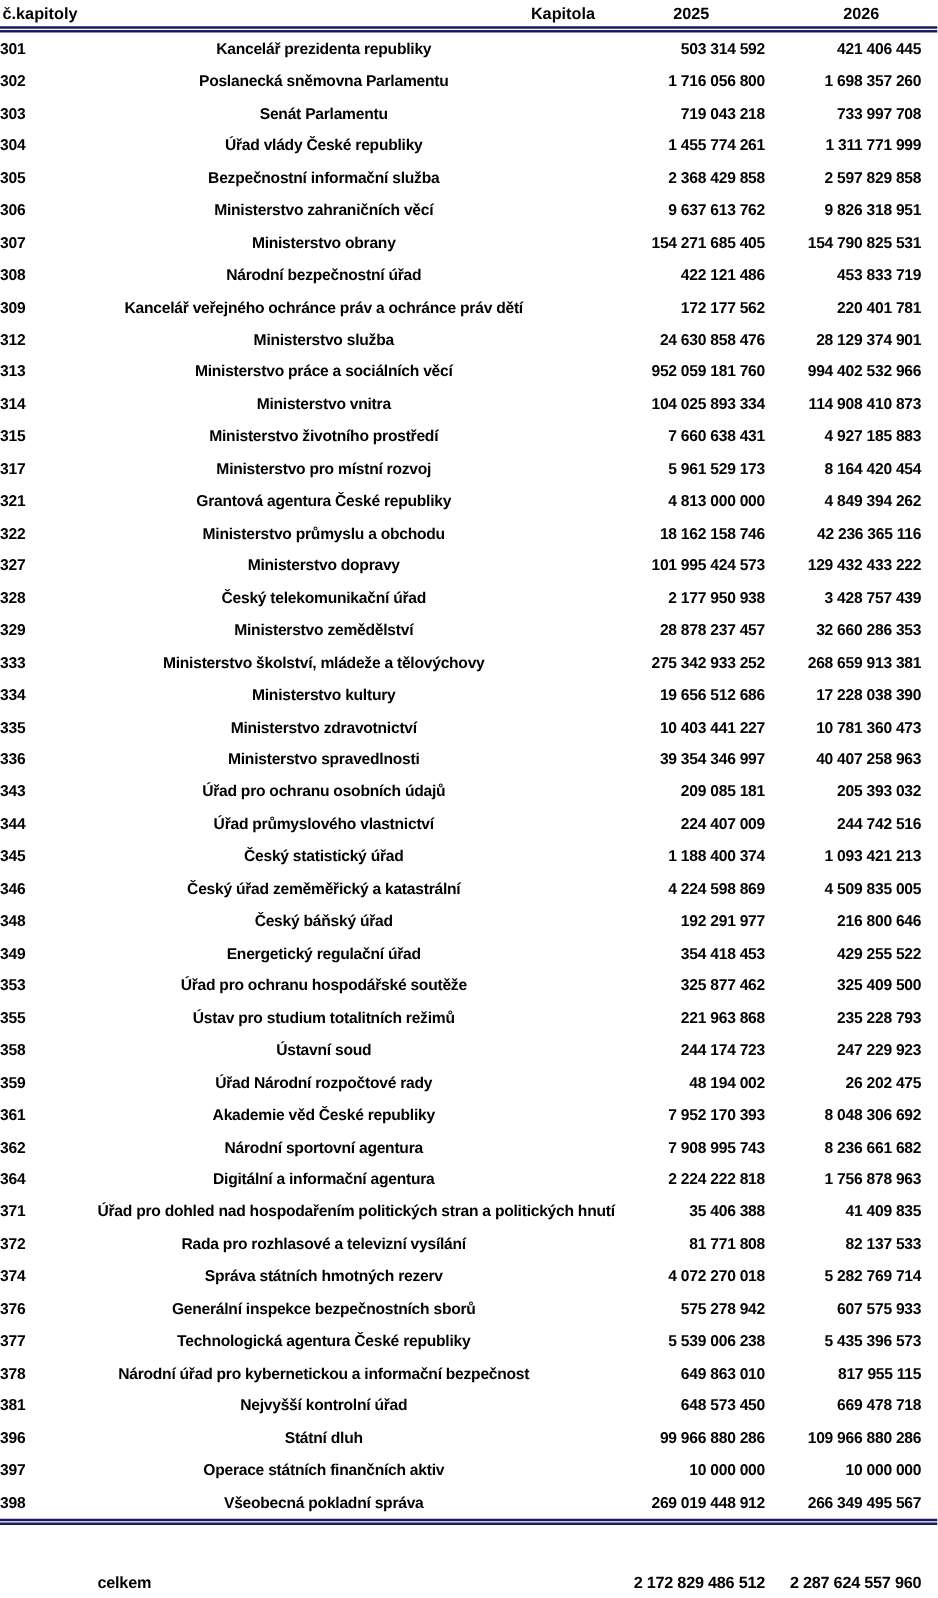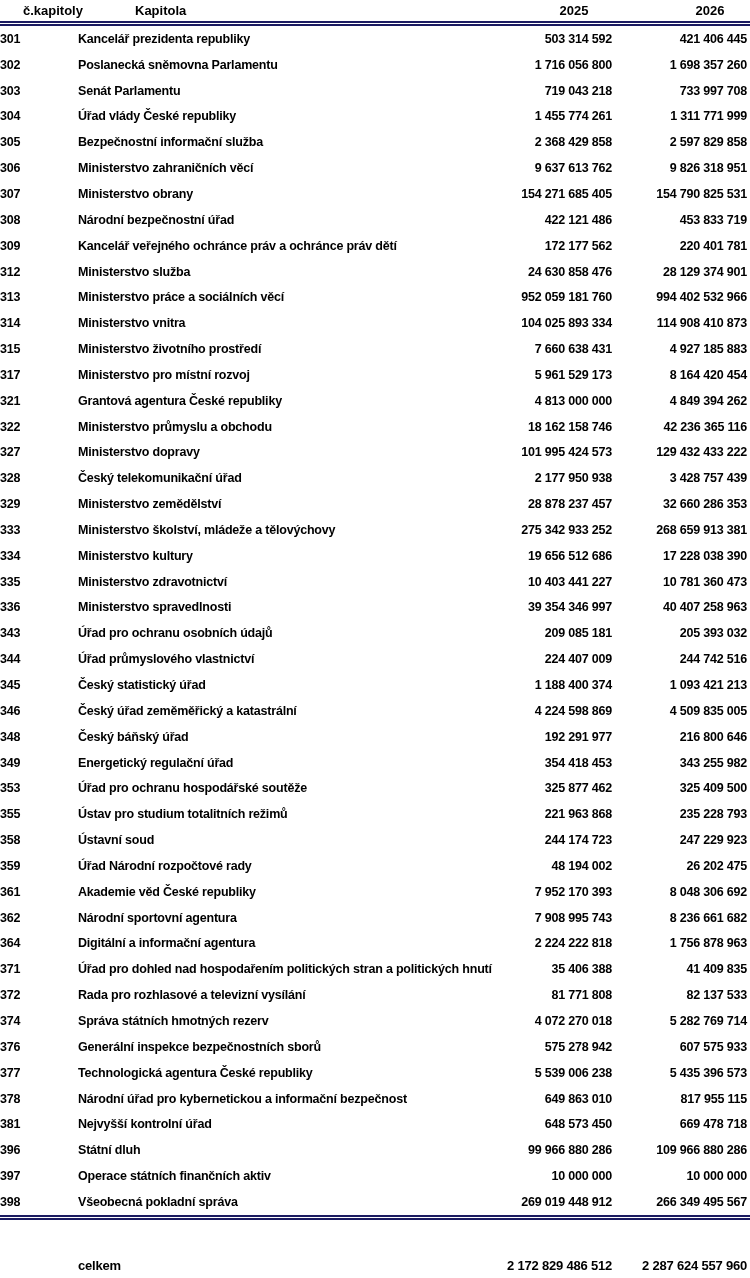--- a/index.html
+++ b/index.html
@@ -20,43 +20,42 @@
   }
   .grid-row {
     display: grid;
     grid-template-columns: 78px 362px 172px 138px;
     align-items: center;
     box-sizing: border-box;
   }
   .header-row {
     height: 21px;
     font-size: 13px;
-    padding-left: 21px;
   }
   .h-num   { text-align: left; padding-left: 2px; }
-  .h-name  { text-align: left; position: relative; left: 36px; }
+  .h-name  { text-align: right; position: relative; left: 36px; }
   .h-y1    { text-align: center; position: relative; left: 27px; }
   .h-y2    { text-align: center; position: relative; left: 8px; }
   .double-rule {
     height: 5px;
     box-sizing: border-box;
     border-top: 2px solid #1b1b61;
     border-bottom: 2px solid #1b1b61;
     background: #ffffff;
   }
   .table-body .grid-row {
     height: 25.85px;
     font-size: 12.5px;
     letter-spacing: -0.2px;
   }
   .cell { box-sizing: border-box; }
   .c-num  { }
-  .c-name { text-align: left; white-space: nowrap; overflow: visible; }
+  .c-name { text-align: center; white-space: nowrap; overflow: visible; }
   .c-val  { text-align: right; white-space: nowrap; }
-  .c-val2 { padding-right: 3px; }
+  .c-val2 { padding-right: 13px; }
   .total-row {
     height: 30px;
     font-size: 13px;
     letter-spacing: -0.2px;
     margin-top: 31px;
   }
   .total-label { text-align: left; }
   .bottom-line {
     height: 2px;
     background: #000000;
@@ -242,21 +241,21 @@
       <div class="grid-row">
         <div class="cell c-num">348</div>
         <div class="cell c-name">Český báňský úřad</div>
         <div class="cell c-val">192 291 977</div>
         <div class="cell c-val c-val2">216 800 646</div>
       </div>
       <div class="grid-row">
         <div class="cell c-num">349</div>
         <div class="cell c-name">Energetický regulační úřad</div>
         <div class="cell c-val">354 418 453</div>
-        <div class="cell c-val c-val2">343 255 982</div>
+        <div class="cell c-val c-val2">429 255 522</div>
       </div>
       <div class="grid-row">
         <div class="cell c-num">353</div>
         <div class="cell c-name">Úřad pro ochranu hospodářské soutěže</div>
         <div class="cell c-val">325 877 462</div>
         <div class="cell c-val c-val2">325 409 500</div>
       </div>
       <div class="grid-row">
         <div class="cell c-num">355</div>
         <div class="cell c-name">Ústav pro studium totalitních režimů</div>

